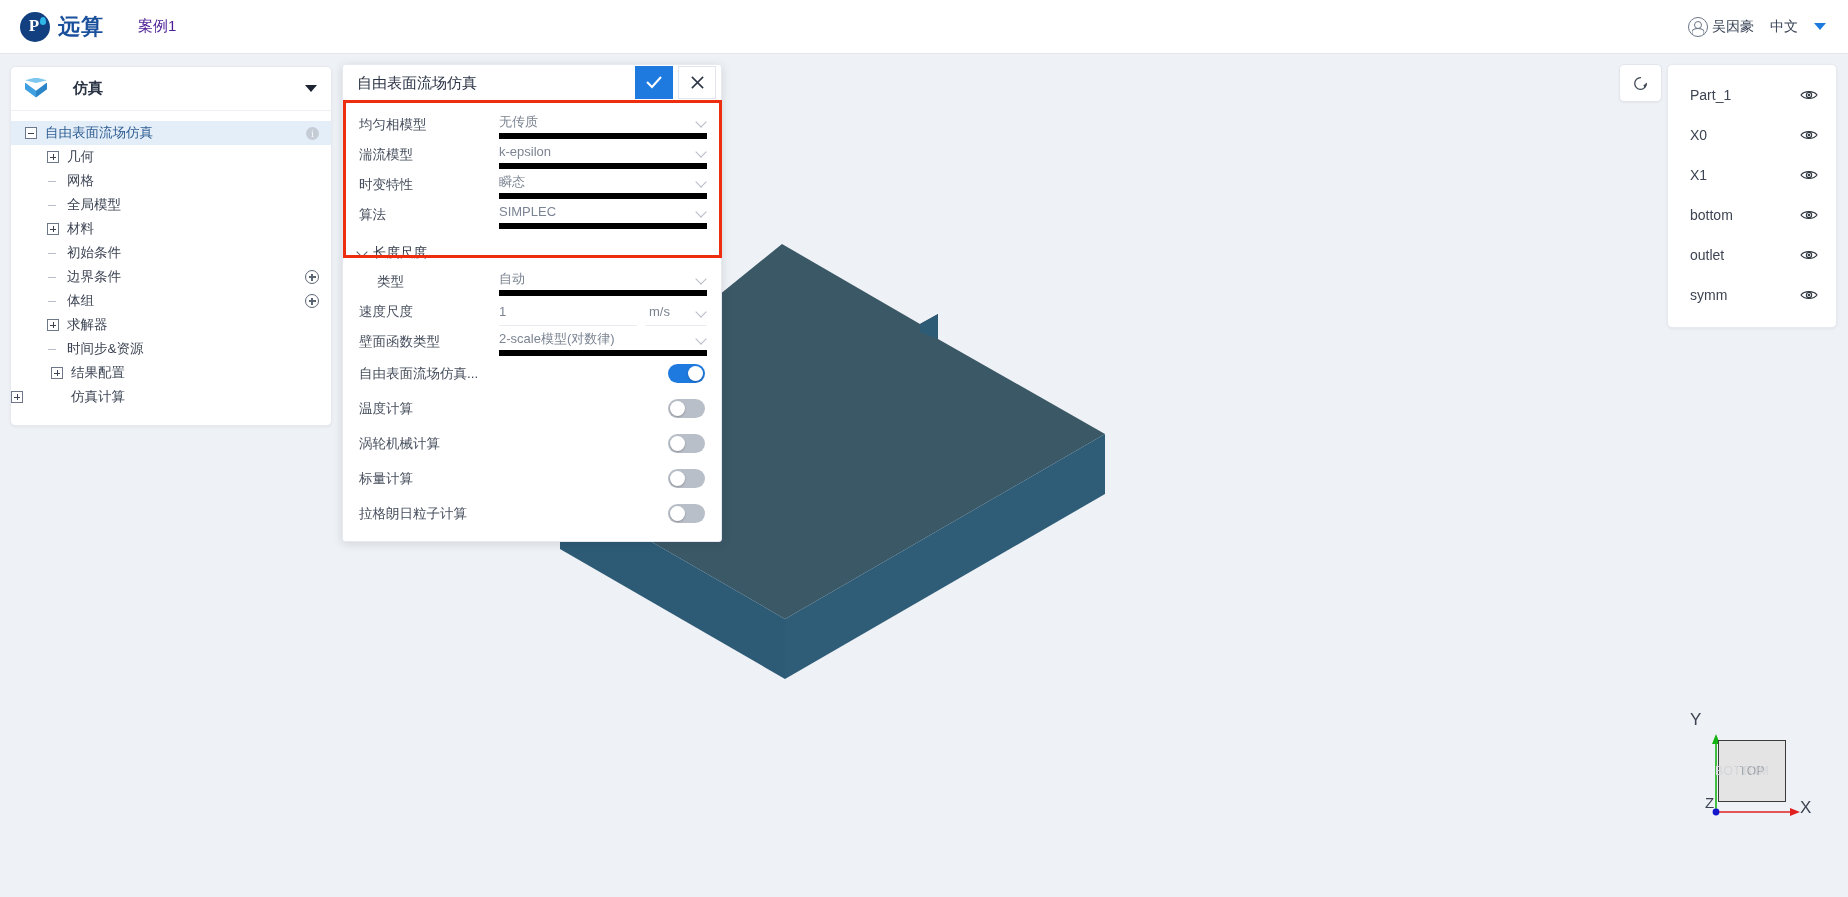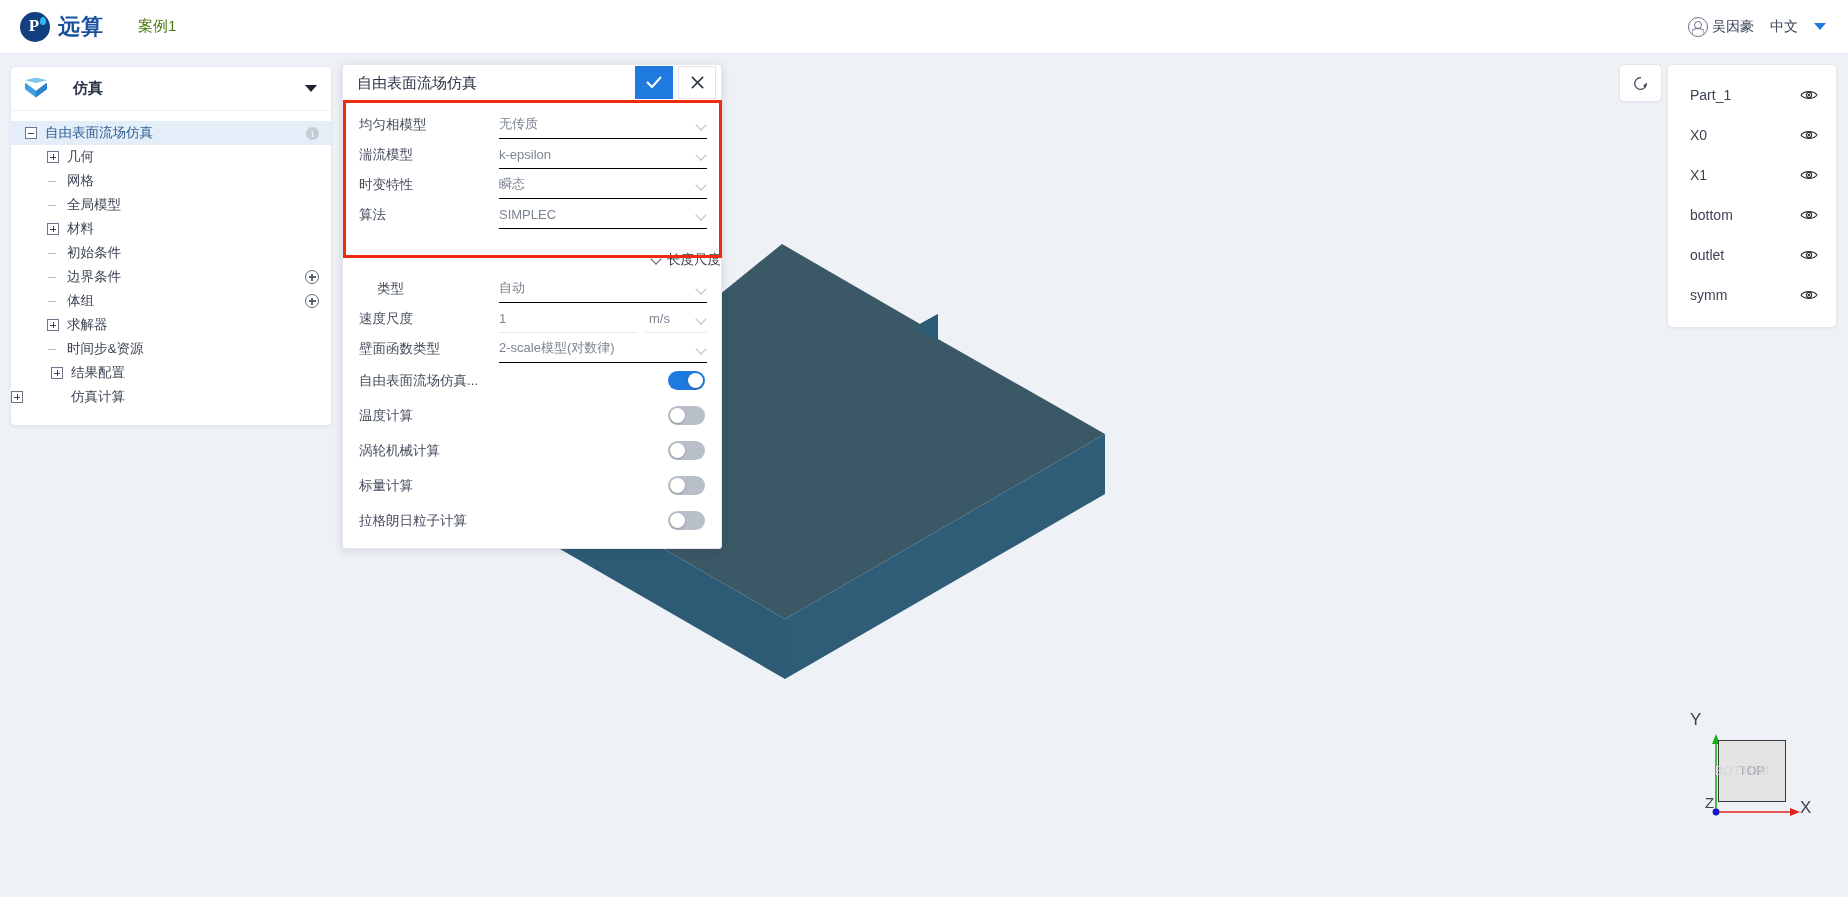--- a/index.html
+++ b/index.html
@@ -31,21 +31,21 @@
   .logo-mark .drop {
     position: absolute; right: 4px; top: 5px;
     width: 6px; height: 8px; background: #2fb7e8;
     border-radius: 50% 50% 50% 50% / 60% 60% 40% 40%;
   }
   .logo-text {
     margin-left: 8px; font-size: 22px; font-weight: bold;
     color: #1a4f9c; letter-spacing: 1px;
   }
   .case-name {
-    margin-left: 34px; font-size: 15px; color: #4d7c0f;
+    margin-left: 34px; font-size: 15px; color: #4c1d95;
   }
   .topbar-right {
     margin-left: auto; margin-right: 22px;
     display: flex; align-items: center; gap: 16px;
   }
   .user-chip { display: flex; align-items: center; gap: 4px; color: #3a4456; font-size: 14px; }
   .avatar-circle {
     width: 20px; height: 20px; border-radius: 50%;
     border: 1.4px solid #6b7688; position: relative;
   }
@@ -220,21 +220,21 @@
   .field-row {
     display: flex; align-items: center; height: 29px;
     padding: 0 14px 0 16px; margin-top: 1px;
   }
   .field-label {
     width: 140px; font-size: 13.5px; color: #464e5d; flex: none;
   }
   .field-label.indent { padding-left: 18px; }
   .field-ctl {
     flex: 1; display: flex; align-items: center; height: 100%;
-    border-bottom: 1px solid #000000; position: relative;
+    border-bottom: 6px solid #000000; position: relative;
   }
   .field-val { font-size: 13px; color: #7b8492; }
   .chev {
     margin-left: auto; width: 11px; height: 11px; position: relative; flex: none;
   }
   .chev::before {
     content: ""; position: absolute; left: 1px; top: 2px;
     width: 7px; height: 7px;
     border-right: 1.3px solid #b6bcc6; border-bottom: 1.3px solid #b6bcc6;
     transform: rotate(45deg);
@@ -242,21 +242,21 @@
   .field-ctl.split { border-bottom: none; }
   .sub-ctl {
     height: 100%; display: flex; align-items: center;
     border-bottom: 1px solid #e9ecf1;
   }
   .sub-ctl.num { flex: 1; }
   .sub-ctl.unit { width: 62px; margin-left: 8px; padding-left: 4px; }
 
   .group-row {
     display: flex; align-items: center; height: 26px;
-    padding-left: 14px; margin-top: 18px; justify-content: flex-end;
+    padding-left: 14px; margin-top: 11px;
   }
   .group-chev {
     width: 10px; height: 10px; position: relative; margin-right: 6px; flex: none;
   }
   .group-chev::before {
     content: ""; position: absolute; left: 1px; top: 0px;
     width: 7px; height: 7px;
     border-right: 1.4px solid #56606f; border-bottom: 1.4px solid #56606f;
     transform: rotate(45deg);
   }

